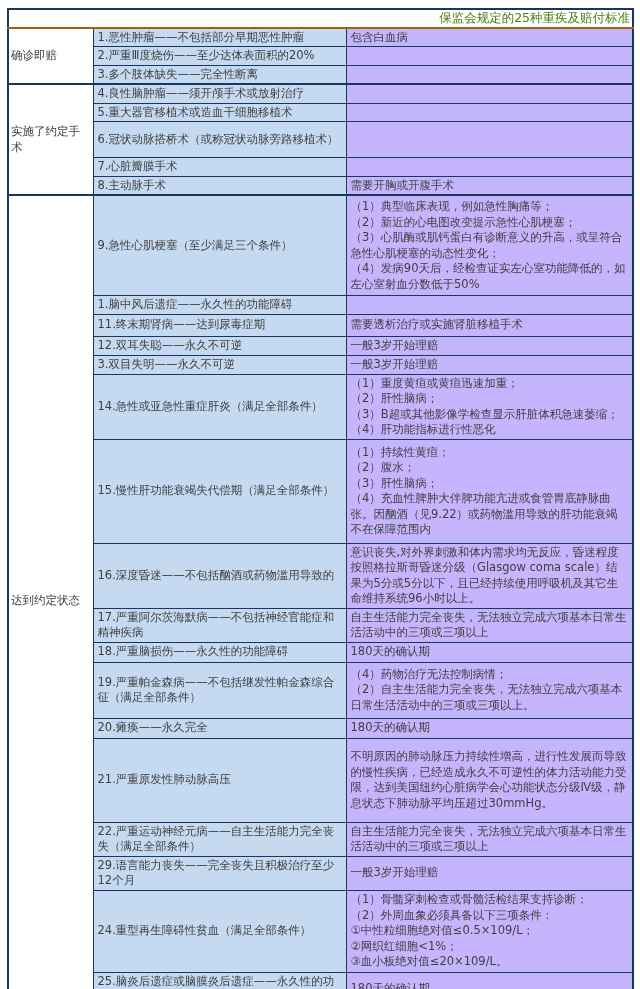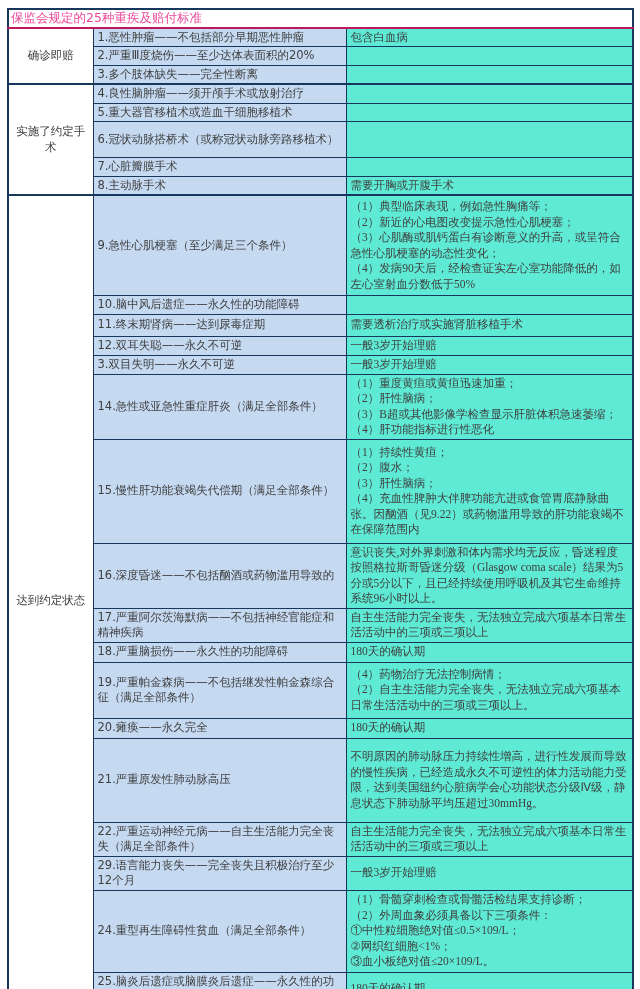--- a/index.html
+++ b/index.html
@@ -15,27 +15,27 @@
   td{
     border:1px solid #17375d;
     color:#3f3f3f;
     font-size:11.5px;line-height:1.35;
     padding:1px 4px;
     vertical-align:middle;
     overflow:hidden;
     word-break:break-all;
   }
   tr.title-row td{
-    text-align:left;font-size:12.5px;color:#ec4899;
-    border-bottom:2px solid #be185d;background:#fff;padding:0 2px;
+    text-align:right;font-size:12.5px;color:#4d7c0f;
+    border-bottom:2px solid #a16207;background:#fff;padding:0 2px;
   }
   tr.grp > td{border-top:2px solid #17375d;}
-  td.cat{background:#ffffff;text-align:center;padding:18px 2px;}
+  td.cat{background:#ffffff;padding:18px 2px;}
   td.dis{background:#c5d9f1;}
-  td.crit{background:#5eead4;white-space:pre-line;font-family:Liberation Serif, serif;}
+  td.crit{background:#c4b5fd;white-space:pre-line;}
 </style>
 </head>
 <body>
 
 <table class="ci">
   <colgroup>
     <col style="width:85px">
       <col style="width:253px">
       <col style="width:287px">
   </colgroup>
@@ -82,21 +82,21 @@
 
   <tr class="grp" style="height:100px">
     <td class="cat" rowspan="17">达到约定状态</td>
     <td class="dis">9.急性心肌梗塞（至少满足三个条件）</td>
     <td class="crit">（1）典型临床表现，例如急性胸痛等；
 （2）新近的心电图改变提示急性心肌梗塞；
 （3）心肌酶或肌钙蛋白有诊断意义的升高，或呈符合急性心肌梗塞的动态性变化；
 （4）发病90天后，经检查证实左心室功能降低的，如左心室射血分数低于50%</td>
   </tr>
   <tr style="height:17px">
-    <td class="dis">10.脑中风后遗症——永久性的功能障碍</td>
+    <td class="dis">1.脑中风后遗症——永久性的功能障碍</td>
     <td class="crit"></td>
   </tr>
   <tr style="height:22px">
     <td class="dis">11.终末期肾病——达到尿毒症期</td>
     <td class="crit">需要透析治疗或实施肾脏移植手术</td>
   </tr>
   <tr style="height:19px">
     <td class="dis">12.双耳失聪——永久不可逆</td>
     <td class="crit">一般3岁开始理赔</td>
   </tr>

